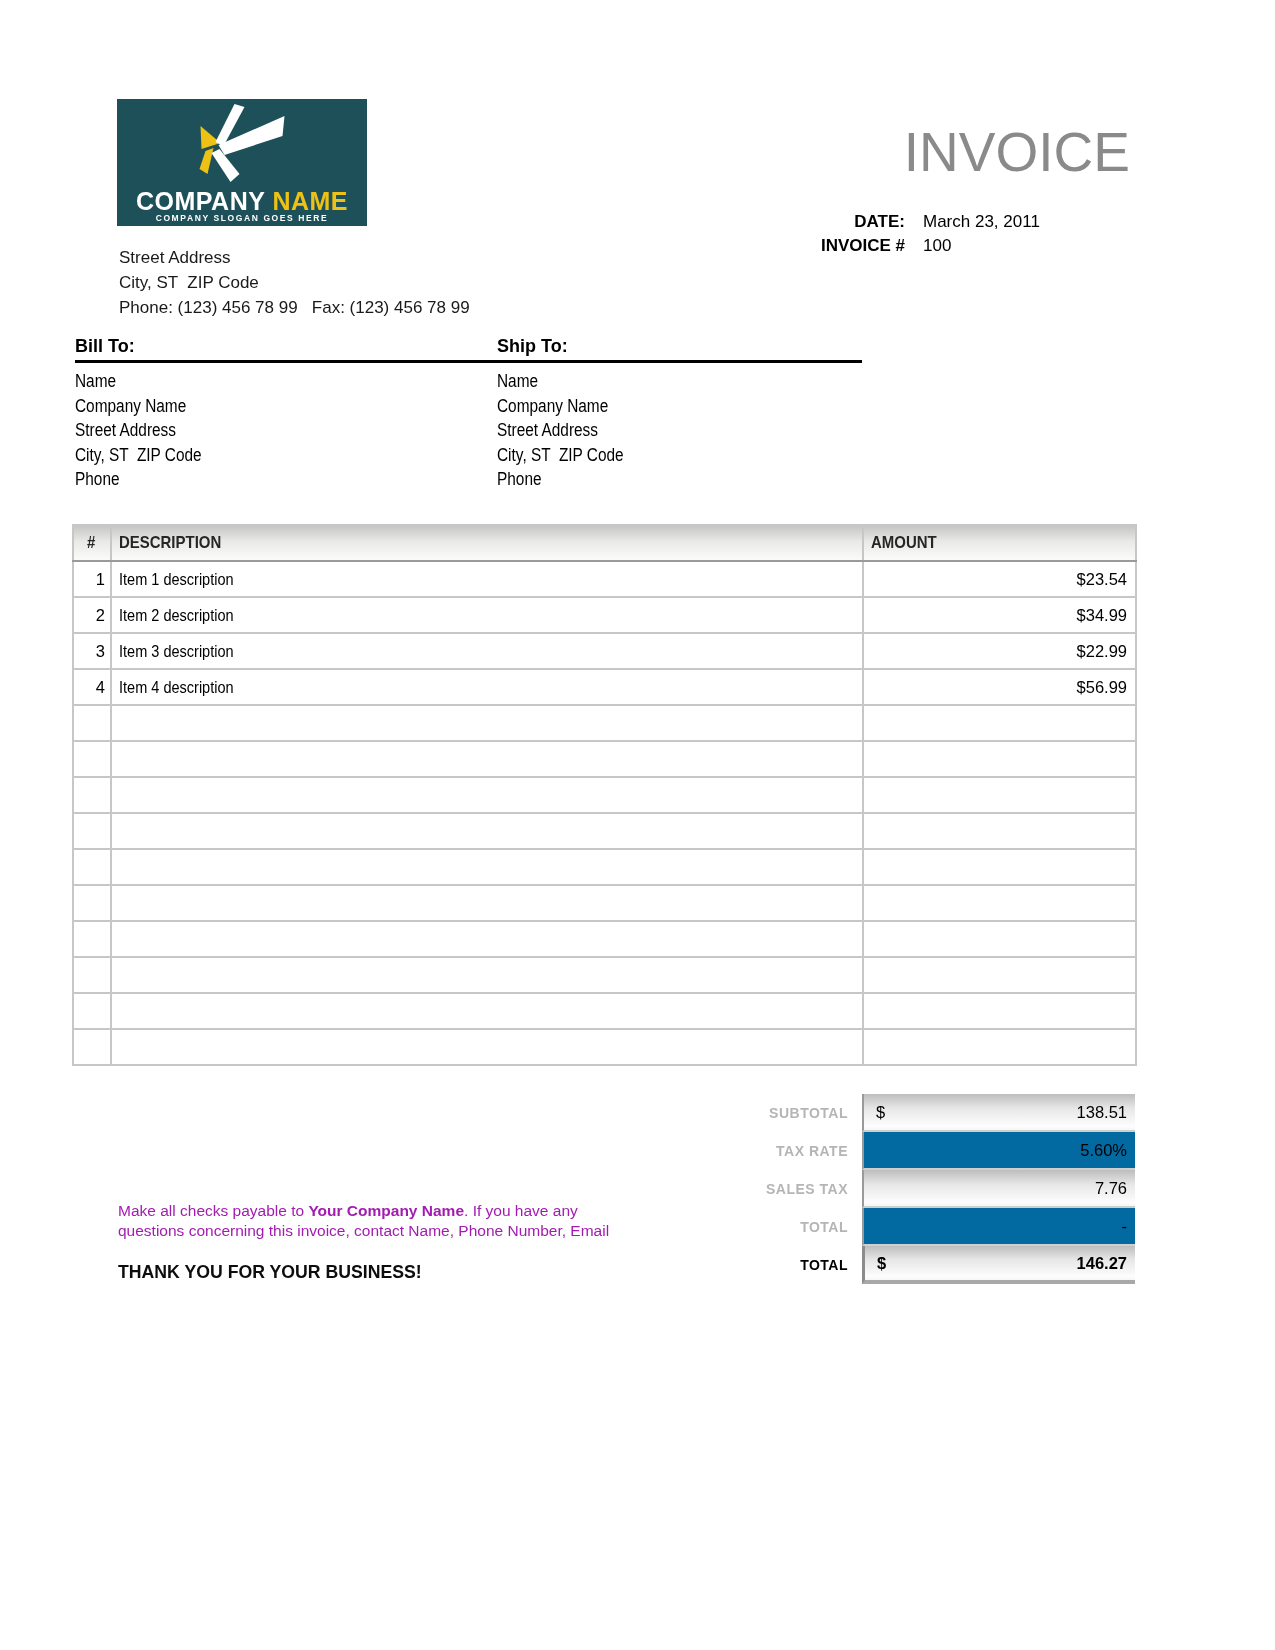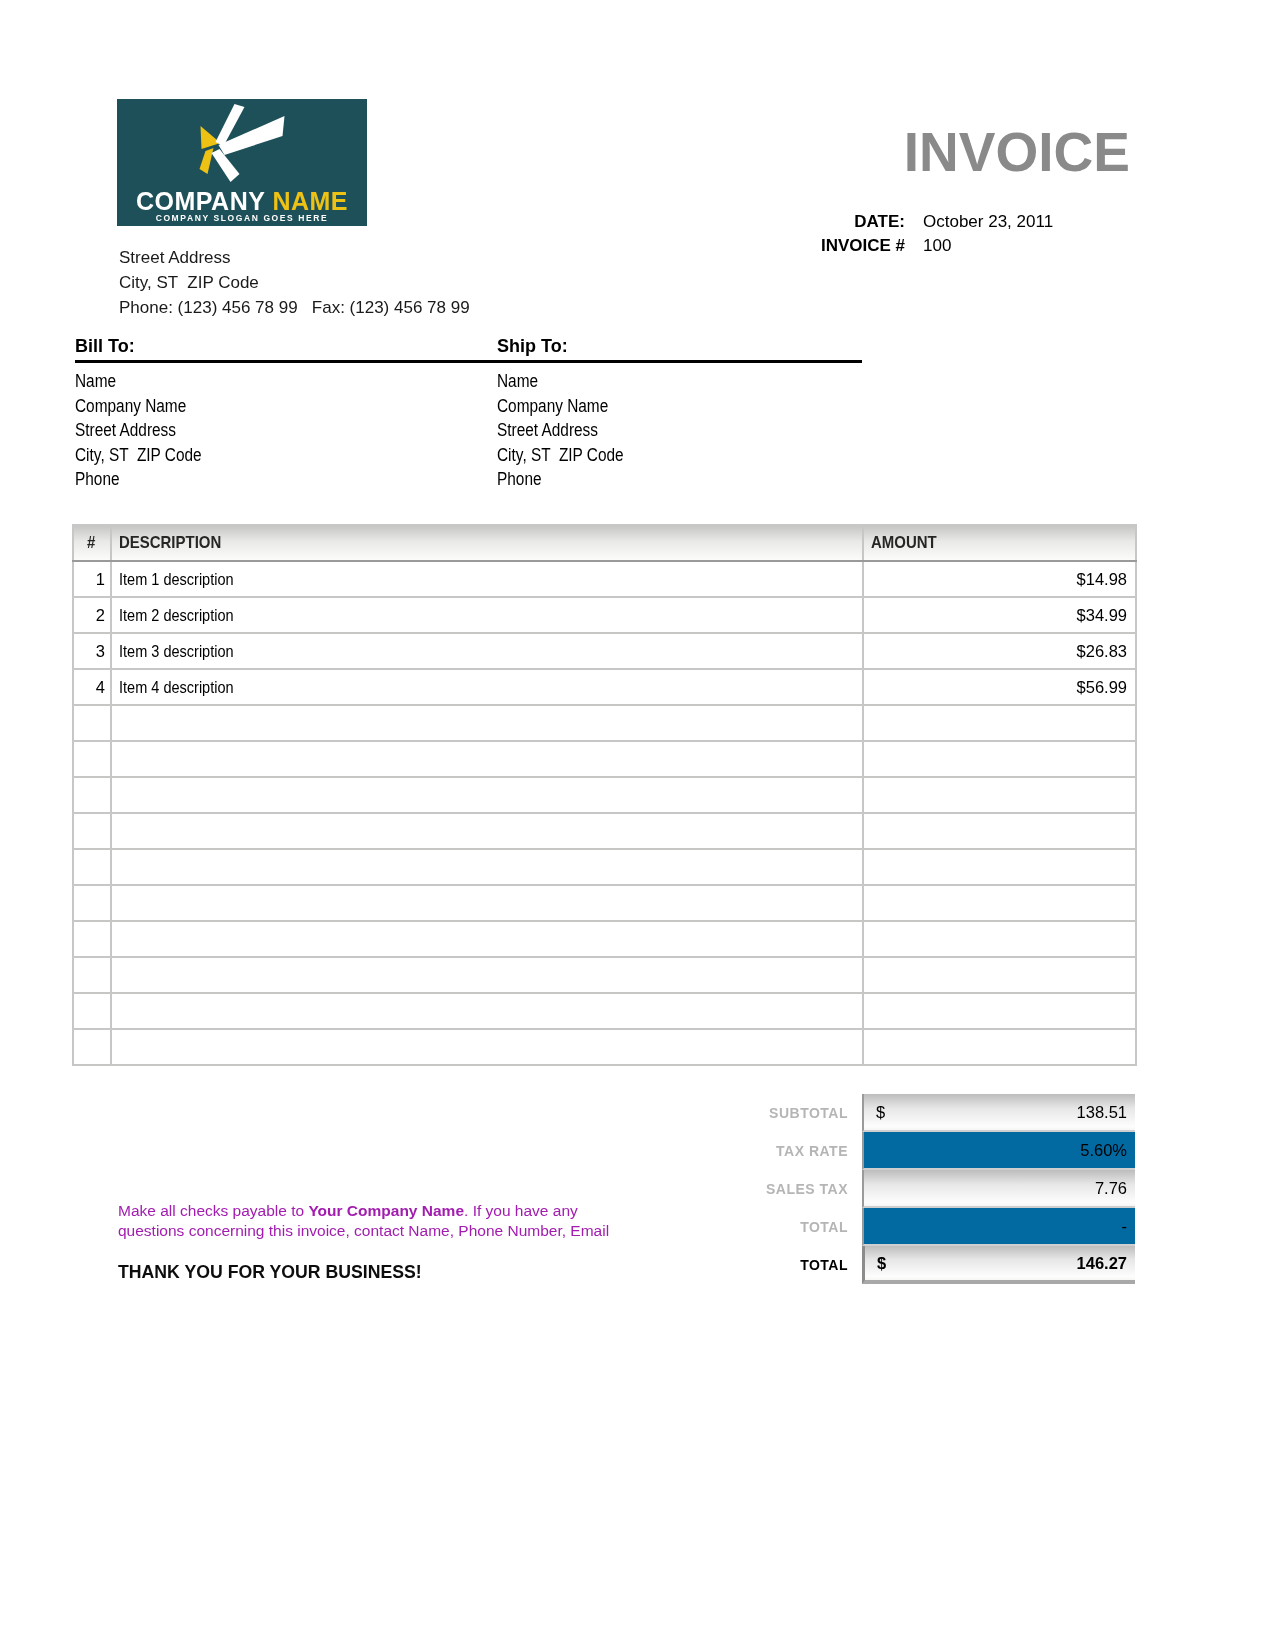--- a/index.html
+++ b/index.html
@@ -16,21 +16,21 @@
   .logo-text { position:absolute; left:0; right:0; top:88px; font-weight:bold; font-size:25px; letter-spacing:0.5px; white-space:nowrap; }
   .logo-text .first { color:#ffffff; }
   .logo-text .second { color:#eec115; }
   .logo-slogan { position:absolute; left:0; right:0; top:114px; color:#ffffff; font-weight:bold; font-size:8.5px; letter-spacing:1.6px; white-space:nowrap; }
 
   
   .company-address { position:absolute; left:119px; top:245px; font-size:17px; line-height:25px; color:#1a1a1a; }
   .company-address div { white-space:pre; }
 
   
-  .invoice-title { position:absolute; right:145px; top:120px; font-size:55px; font-weight:bold; color:#8a8a8a; letter-spacing:0px; }
+  .invoice-title { position:absolute; right:145px; top:120px; font-size:55px; font-weight:normal; color:#8a8a8a; letter-spacing:0px; }
   .meta { position:absolute; left:738px; top:210px; font-size:17px; line-height:24px; }
   .meta-row { display:flex;gap:11px; }
   .meta-label { width:167px; text-align:right; font-weight:bold; white-space:pre; }
   .meta-value { margin-left:7px; white-space:pre; }
 
   
   .billship { position:absolute; left:75px; top:336px; width:787px; }
   .bs-headings { position:relative; height:22px; font-size:18px; font-weight:bold; }
   .bs-head-ship { position:absolute; left:422px; top:0; }
   .bs-rule { border-bottom:3px solid #000000; margin-top:2px; }
@@ -94,21 +94,21 @@
     <div>Street Address</div>
     <div>City, ST  ZIP Code</div>
     <div>Phone: (123) 456 78 99   Fax: (123) 456 78 99</div>
   </div>
 
   <div class="invoice-title">INVOICE</div>
 
   <div class="meta">
     <div class="meta-row">
       <span class="meta-label">DATE:</span>
-      <span class="meta-value">October 23, 2011</span>
+      <span class="meta-value">March 23, 2011</span>
     </div>
     <div class="meta-row">
       <span class="meta-label">INVOICE #</span>
       <span class="meta-value">100</span>
     </div>
   </div>
 
   <div class="billship">
     <div class="bs-headings">
       <span class="bs-head-bill">Bill To:</span>
@@ -143,31 +143,31 @@
       <tr>
         <th class="h-num"><span class="cond">#</span></th>
         <th><span class="cond">DESCRIPTION</span></th>
         <th><span class="cond">AMOUNT</span></th>
       </tr>
     </thead>
     <tbody>
       <tr>
         <td class="d-num">1</td>
         <td class="d-desc"><span class="cond">Item 1 description</span></td>
-        <td class="d-amt">$14.98</td>
+        <td class="d-amt">$23.54</td>
       </tr>
       <tr>
         <td class="d-num">2</td>
         <td class="d-desc"><span class="cond">Item 2 description</span></td>
         <td class="d-amt">$34.99</td>
       </tr>
       <tr>
         <td class="d-num">3</td>
         <td class="d-desc"><span class="cond">Item 3 description</span></td>
-        <td class="d-amt">$26.83</td>
+        <td class="d-amt">$22.99</td>
       </tr>
       <tr>
         <td class="d-num">4</td>
         <td class="d-desc"><span class="cond">Item 4 description</span></td>
         <td class="d-amt">$56.99</td>
       </tr>
       <tr>
           <td class="d-num"></td>
           <td class="d-desc"></td>
           <td class="d-amt"></td>

